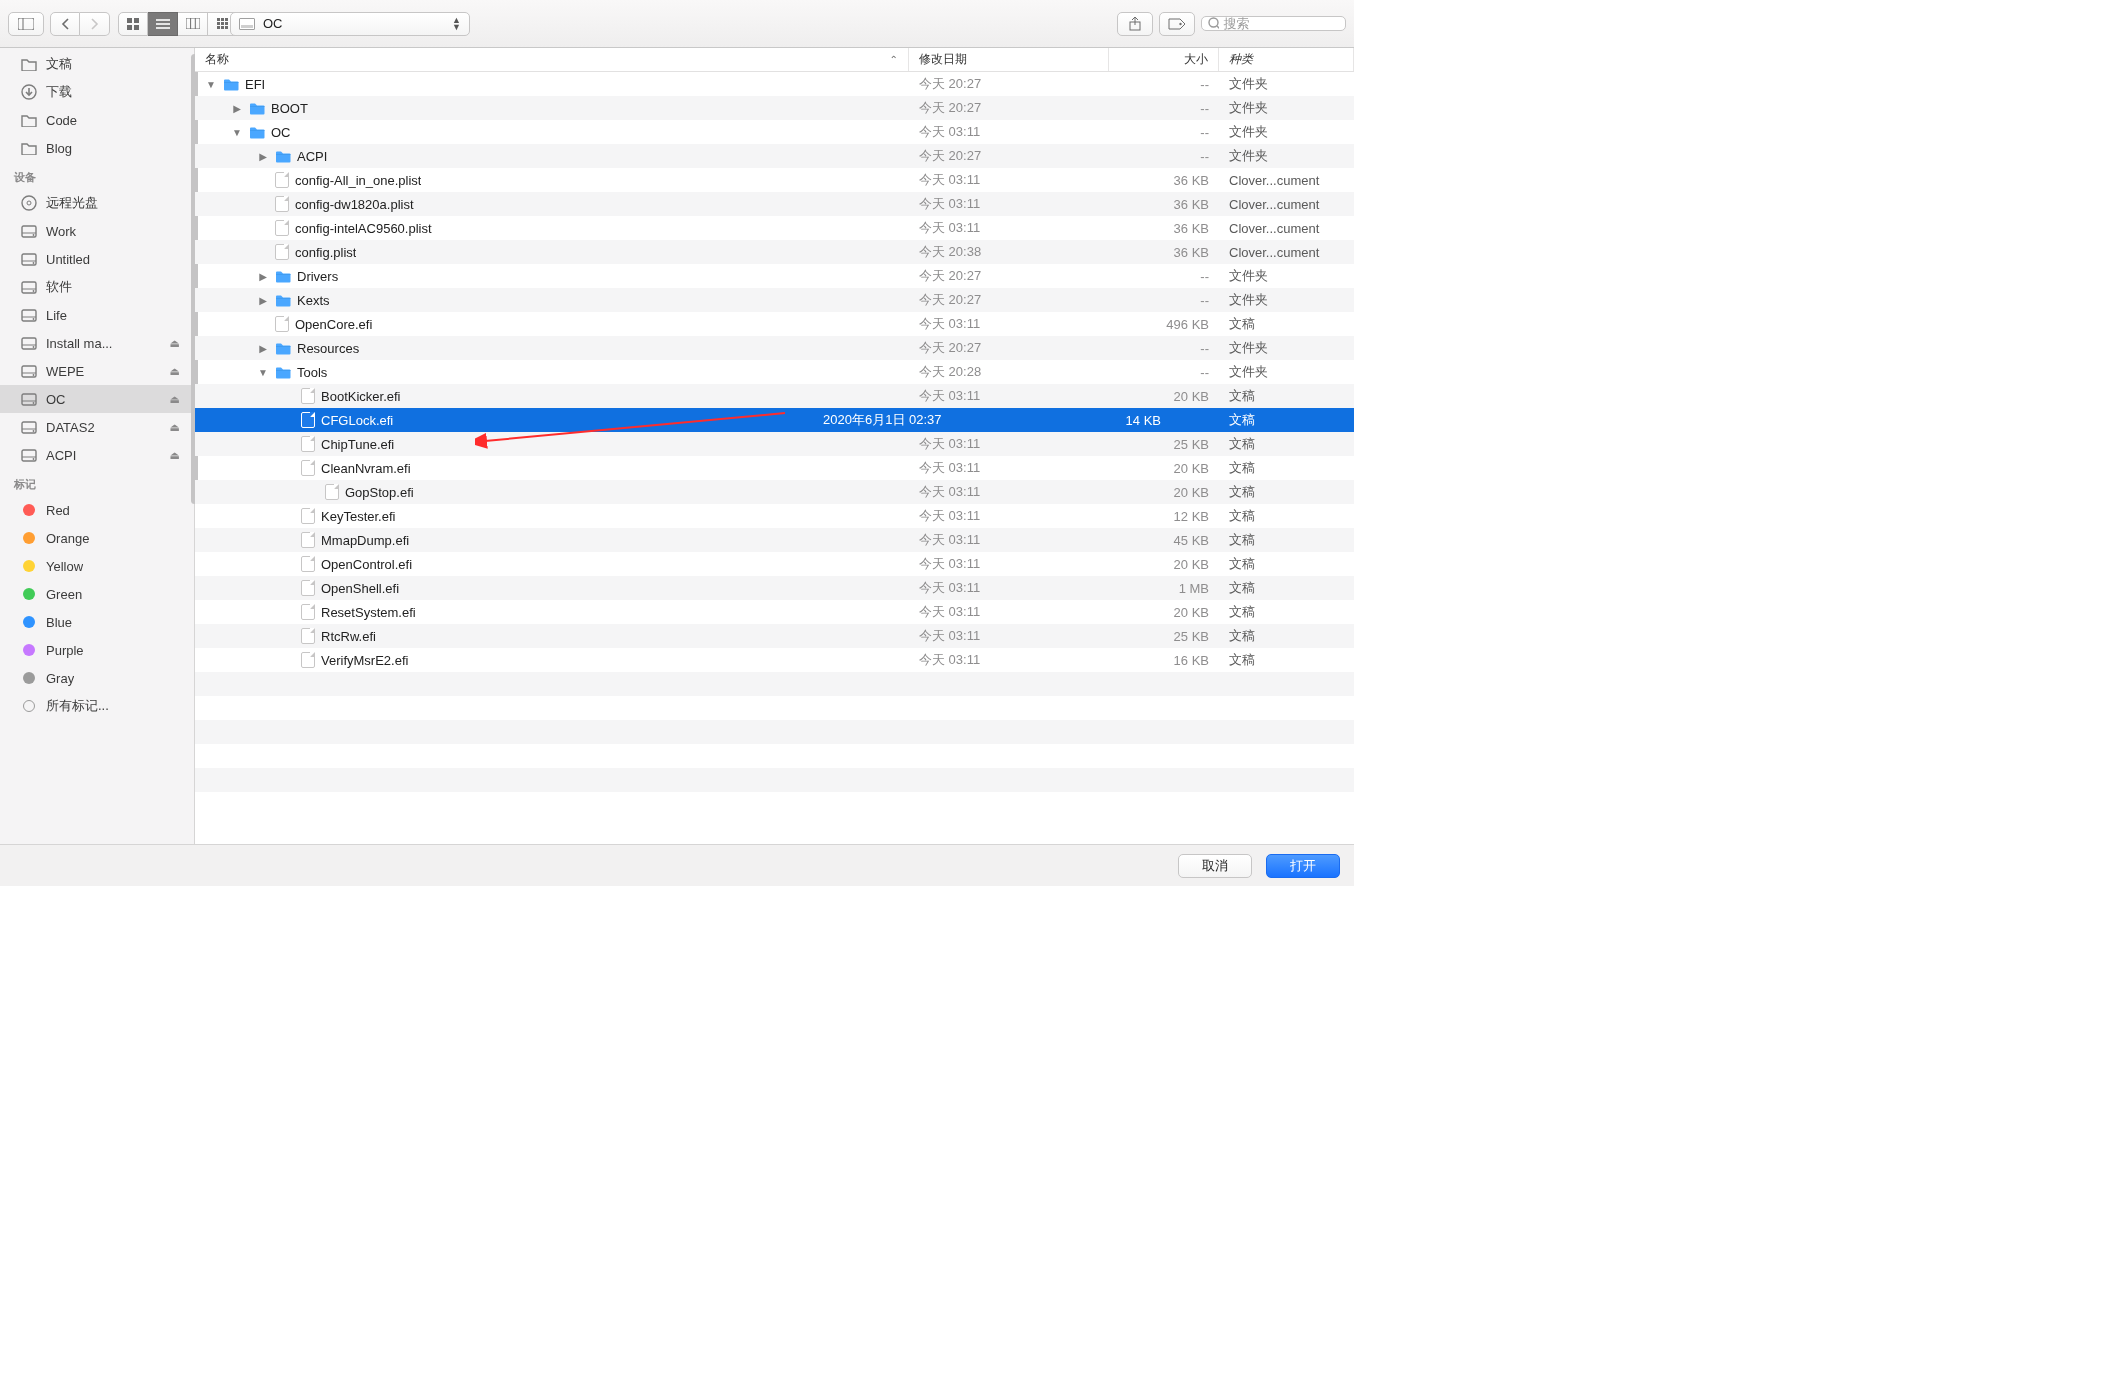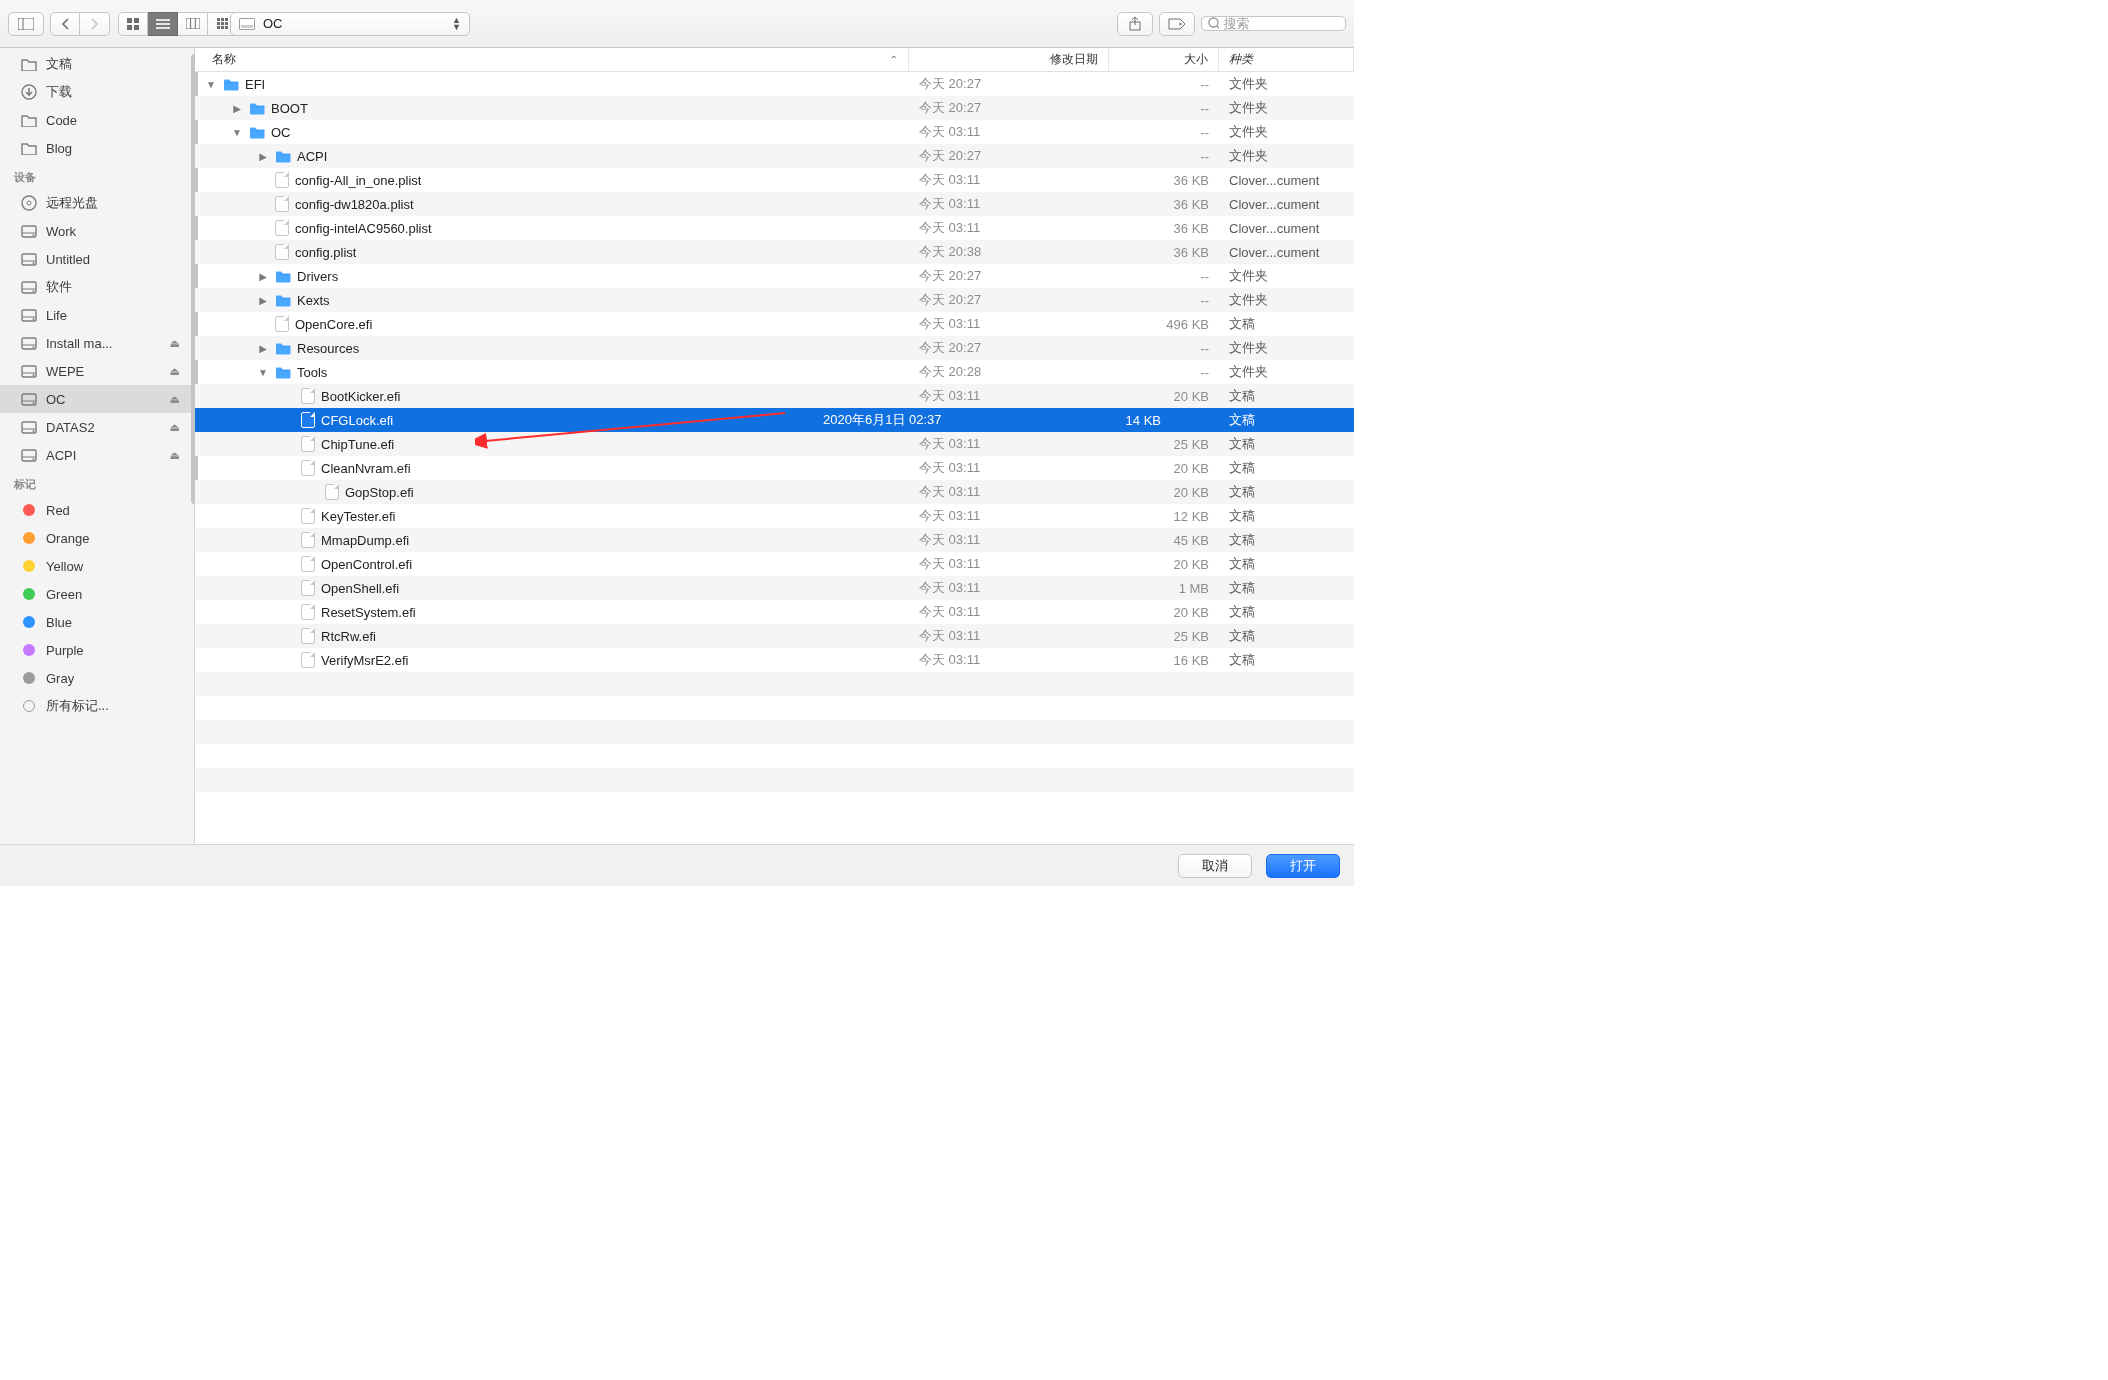--- a/index.html
+++ b/index.html
@@ -32,22 +32,22 @@
   .sb-item .ico{width:18px;height:18px;margin-right:8px;display:flex;align-items:center;justify-content:center;}
   .sb-item .eject{margin-left:auto;color:#8a898a;font-size:11px;}
   .sb-item .lbl{white-space:nowrap;overflow:hidden;text-overflow:ellipsis;}
   .tagdot{width:12px;height:12px;border-radius:50%;}
   .scroll-hint{position:absolute;left:191px;top:54px;width:7px;height:690px;}
   .scroll-thumb{position:absolute;left:0;top:0;width:7px;height:450px;border-radius:4px;background:#c5c4c5;}
   
   .files{flex:1;display:flex;flex-direction:column;overflow:hidden;position:relative;}
   .fhdr{display:flex;height:24px;background:#fff;border-bottom:1px solid #e2e1e1;font-size:12px;color:#333;}
   .fhdr .col{display:flex;align-items:center;padding:0 10px;border-right:1px solid #e6e5e5;}
-  .col-name{flex:1;margin-left:7px;}
-  .col-date{width:200px;justify-content:flex-end;}
+  .col-name{flex:1;}
+  .col-date{width:200px;}
   .col-size{width:110px;justify-content:flex-end;}
   .col-kind{width:135px;border-right:none;font-style:italic;}
   .fhdr .sort{margin-left:auto;font-size:10px;color:#6b6b6b;}
   .flist{flex:1;overflow:auto;}
   .row{display:flex;height:24px;align-items:center;font-size:13px;}
   .row.even{background:#f5f5f6;}
   .row.selected{background:#1070e0;color:#fff;gap:48px;}
   .row .c-name{flex:1;display:flex;align-items:center;overflow:hidden;}
   .row .c-date{width:200px;padding:0 10px;color:#8e8d8e;}
   .row .c-size{width:110px;padding:0 10px;text-align:right;color:#8e8d8e;}

